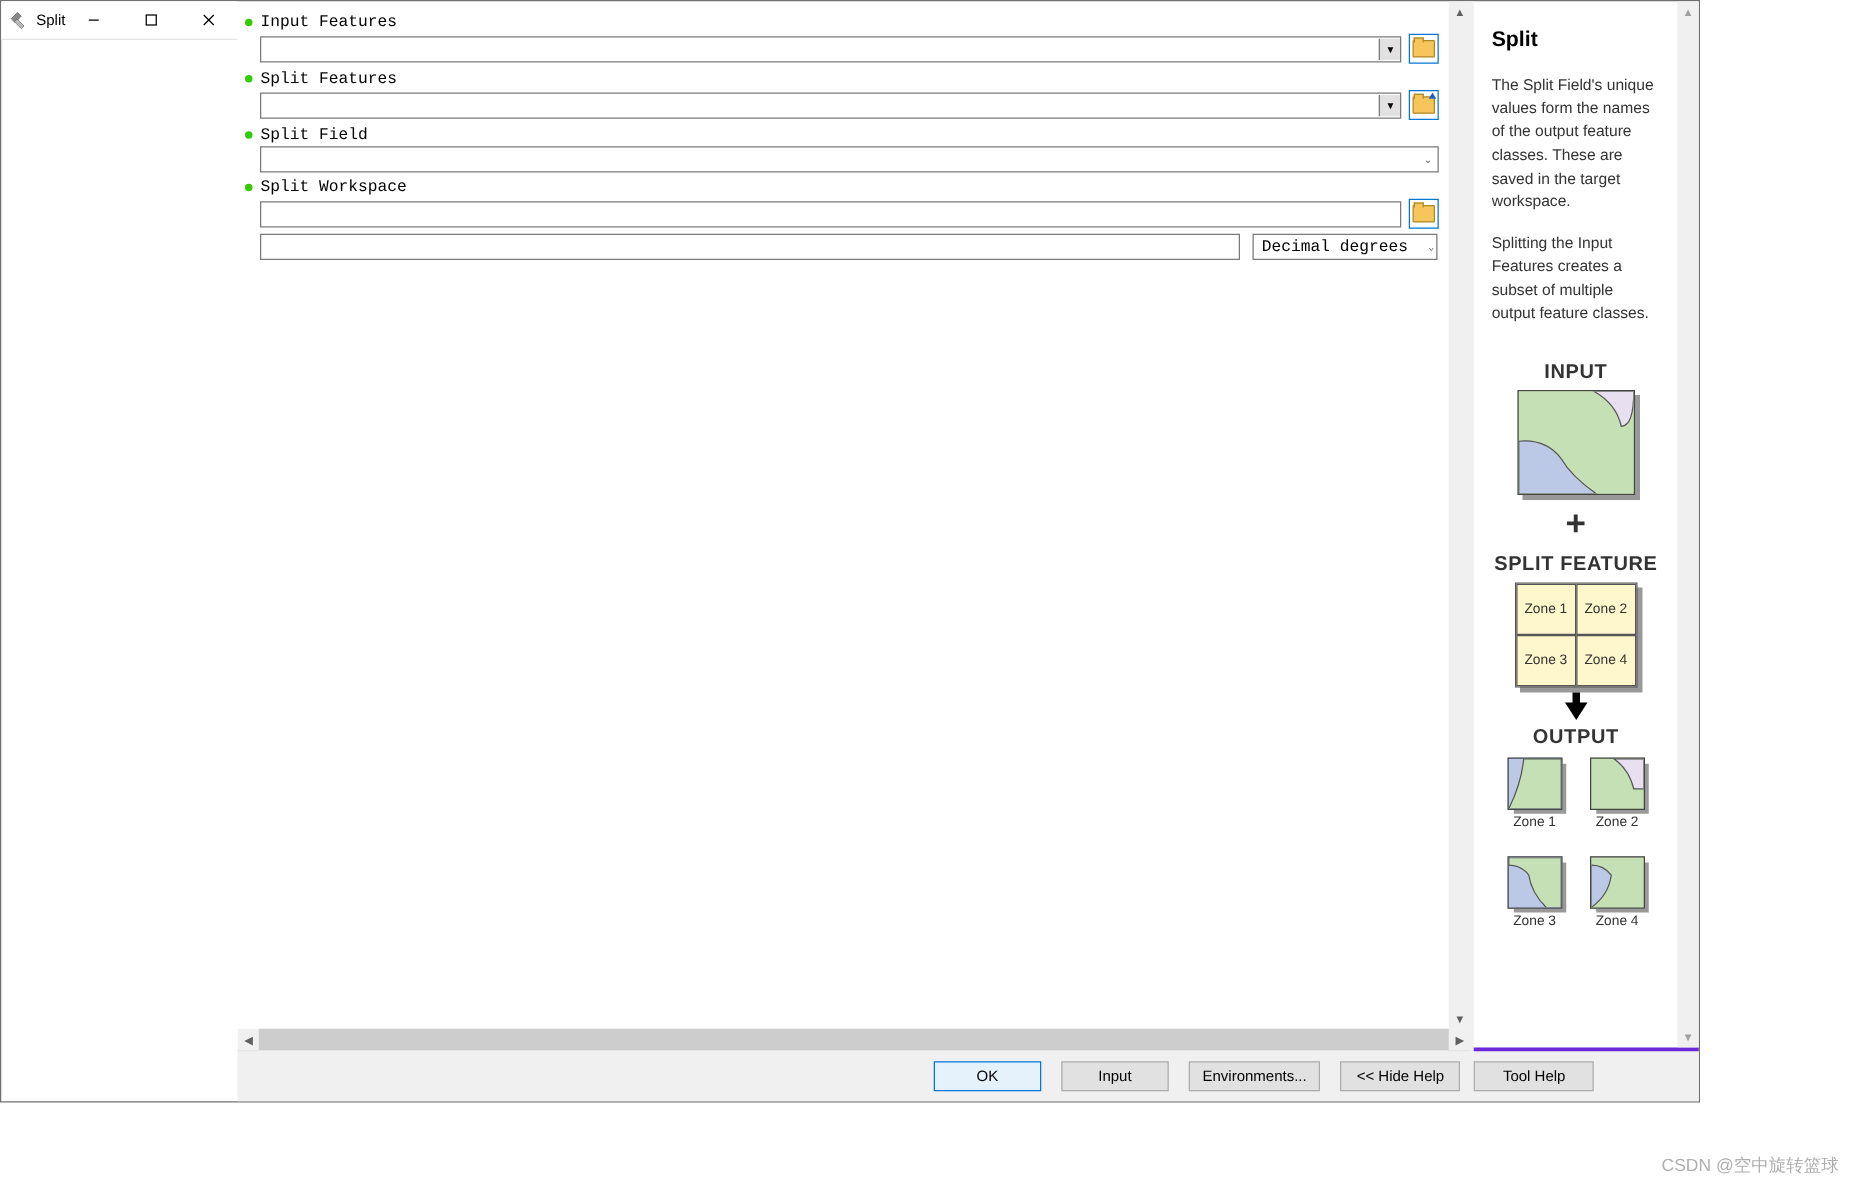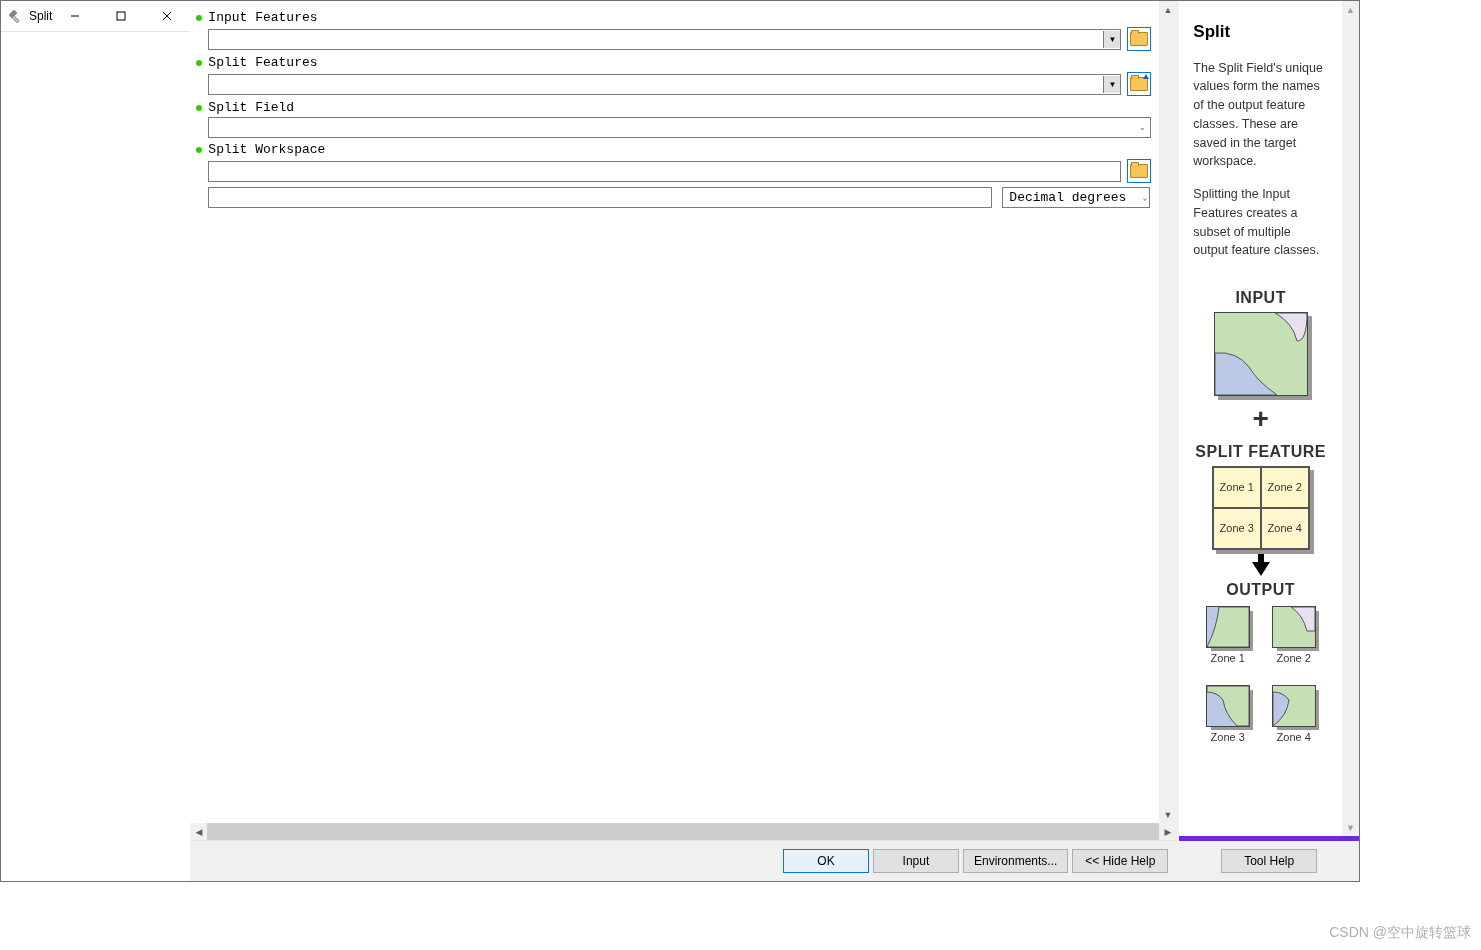--- a/index.html
+++ b/index.html
@@ -173,21 +173,21 @@
   }
   .unit-select .caret { font-size: 8px; color:#606060;}
 
   
   .button-bar {
     height: 40px;
     border-top: 1px solid #e5e5e5;
     background: #f0f0f0;
     display: flex; align-items: center;
     padding: 0 8px;
-    gap: 4px;
+    gap: 16px;
     justify-content: flex-end;
   }
   .btn {
     height: 24px; min-width: 86px;
     border: 1px solid #adadad;
     background: #e1e1e1;
     font-size: 12px;
     display:flex;align-items:center;justify-content:center;
     padding: 0 10px;
     box-sizing: border-box;
@@ -218,23 +218,23 @@
   }
   .help-content p { margin: 0 0 14px 0; }
   .help-vscroll {
     position:absolute;right:0;top:0;width:17px;height:100%;
     background:#f0f0f0;
     display:flex;flex-direction:column;justify-content:space-between;align-items:center;
   }
   .help-vscroll .arrow {width:100%;height:17px;display:flex;align-items:center;justify-content:center;color:#a0a0a0;font-size:9px;}
   .help-btnbar {
     height: 40px;
-    border-top: 5px solid #6d28d9;
+    border-top: 3px solid #6d28d9;
     background: #f0f0f0;
-    display:flex;align-items:center;justify-content:center;
+    display:flex;align-items:center;justify-content:flex-start;
   }
 
   
   .diagram { margin-top: 26px; display:flex;flex-direction:column;align-items:center;font-family:Arial,sans-serif;}
   .diagram .lbl { font-size: 16px; font-weight: bold; letter-spacing: 0.5px; margin-bottom:2px;}
   .diag-box { position:relative; }
   .shadow { position:absolute;right:-4px;bottom:-4px;width:100%;height:100%;background:#999;z-index:0;}
   .input-tile {
     width: 92px; height: 82px;
     position: relative; z-index:1;

